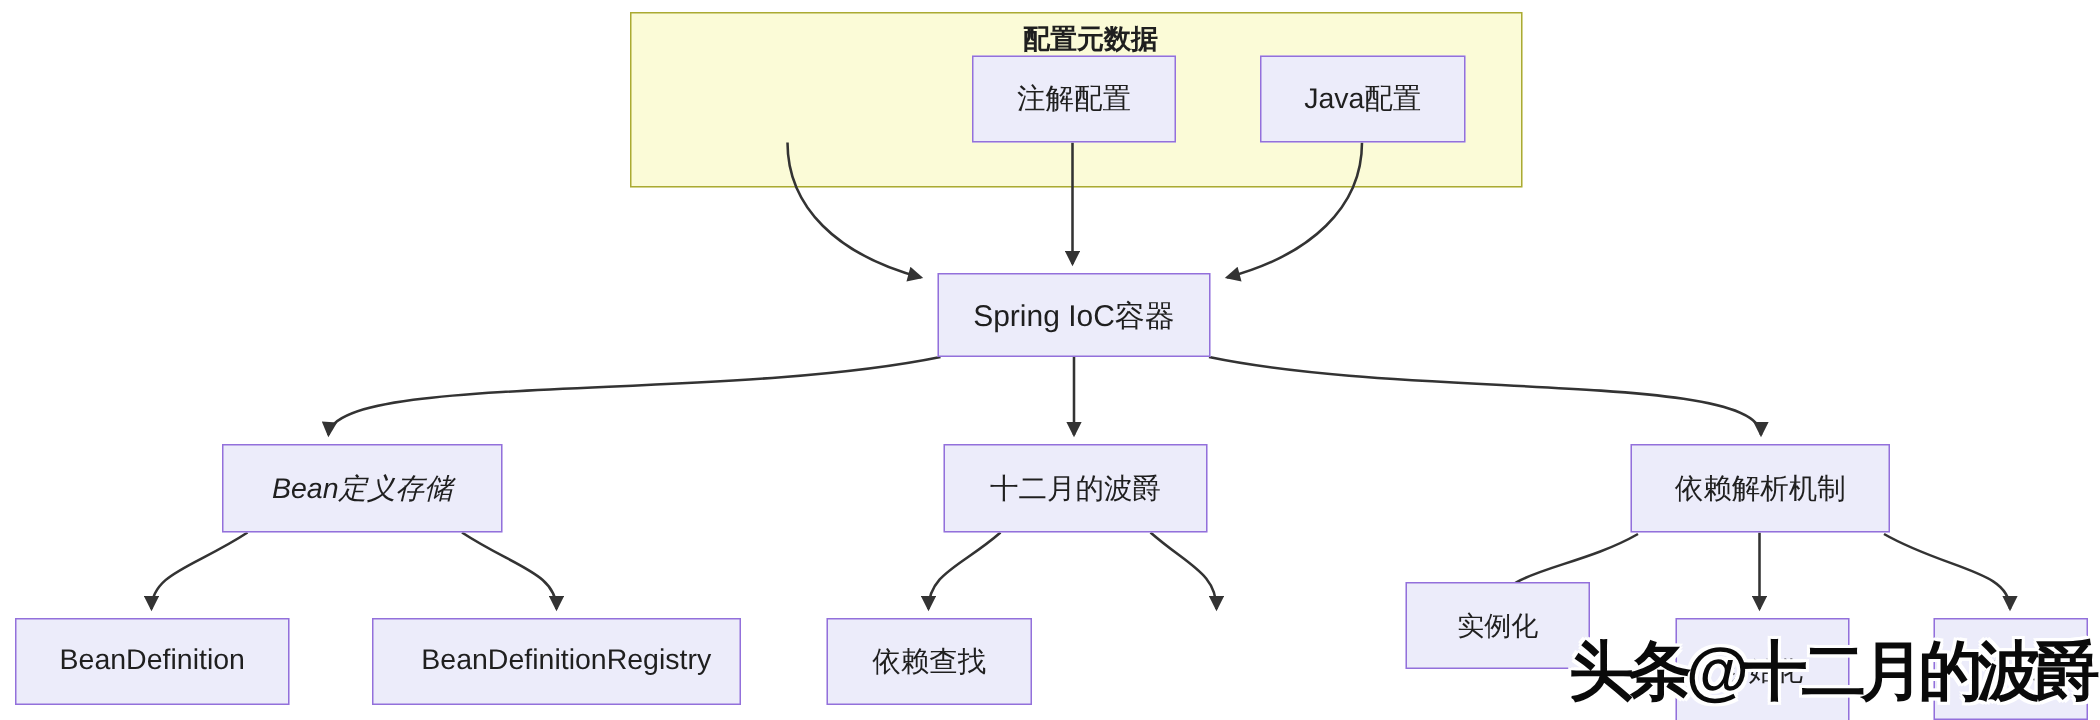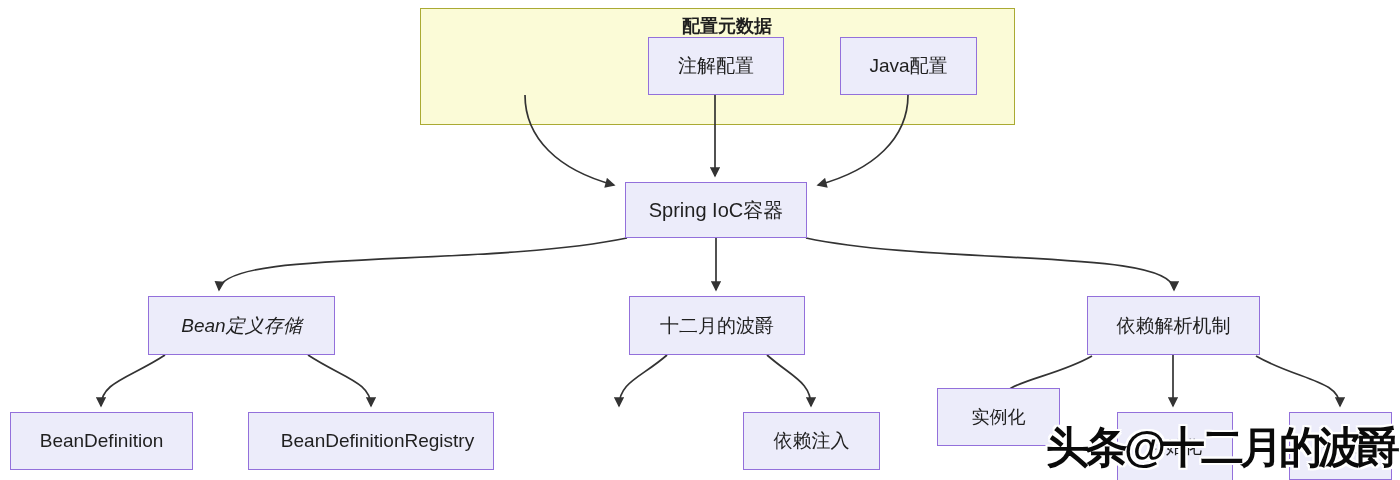--- a/index.html
+++ b/index.html
@@ -75,20 +75,20 @@
   <div class="node" style="left:840px;top:37px;width:137px;height:58px;">Java配置</div>
 
   <div class="node" style="left:625px;top:182px;width:182px;height:56px;font-size:20px;">Spring IoC容器</div>
 
   <div class="node" style="left:148px;top:296px;width:187px;height:59px;font-style:italic;">Bean定义存储</div>
   <div class="node" style="left:629px;top:296px;width:176px;height:59px;">十二月的波爵</div>
   <div class="node" style="left:1087px;top:296px;width:173px;height:59px;">依赖解析机制</div>
 
   <div class="node" style="left:10px;top:412px;width:183px;height:58px;">BeanDefinition</div>
   <div class="node" style="left:248px;top:412px;width:246px;height:58px;padding-left:13px;">BeanDefinitionRegistry</div>
-  <div class="node" style="left:743px;top:412px;width:137px;height:58px;">依赖注入</div>
+  <div class="node" style="left:551px;top:412px;width:137px;height:58px;">依赖查找</div>
   <div class="node" style="left:937px;top:388px;width:123px;height:58px;font-size:18px;">实例化</div>
   <div class="node" style="left:1117px;top:412px;width:116px;height:70px;font-size:18px;">初始化</div>
   <div class="node" style="left:1289px;top:412px;width:103px;height:68px;font-size:18px;">销毁</div>
 
   <div class="watermark">头条@十二月的波爵</div>
 
 </div>
 
 </body></html>

